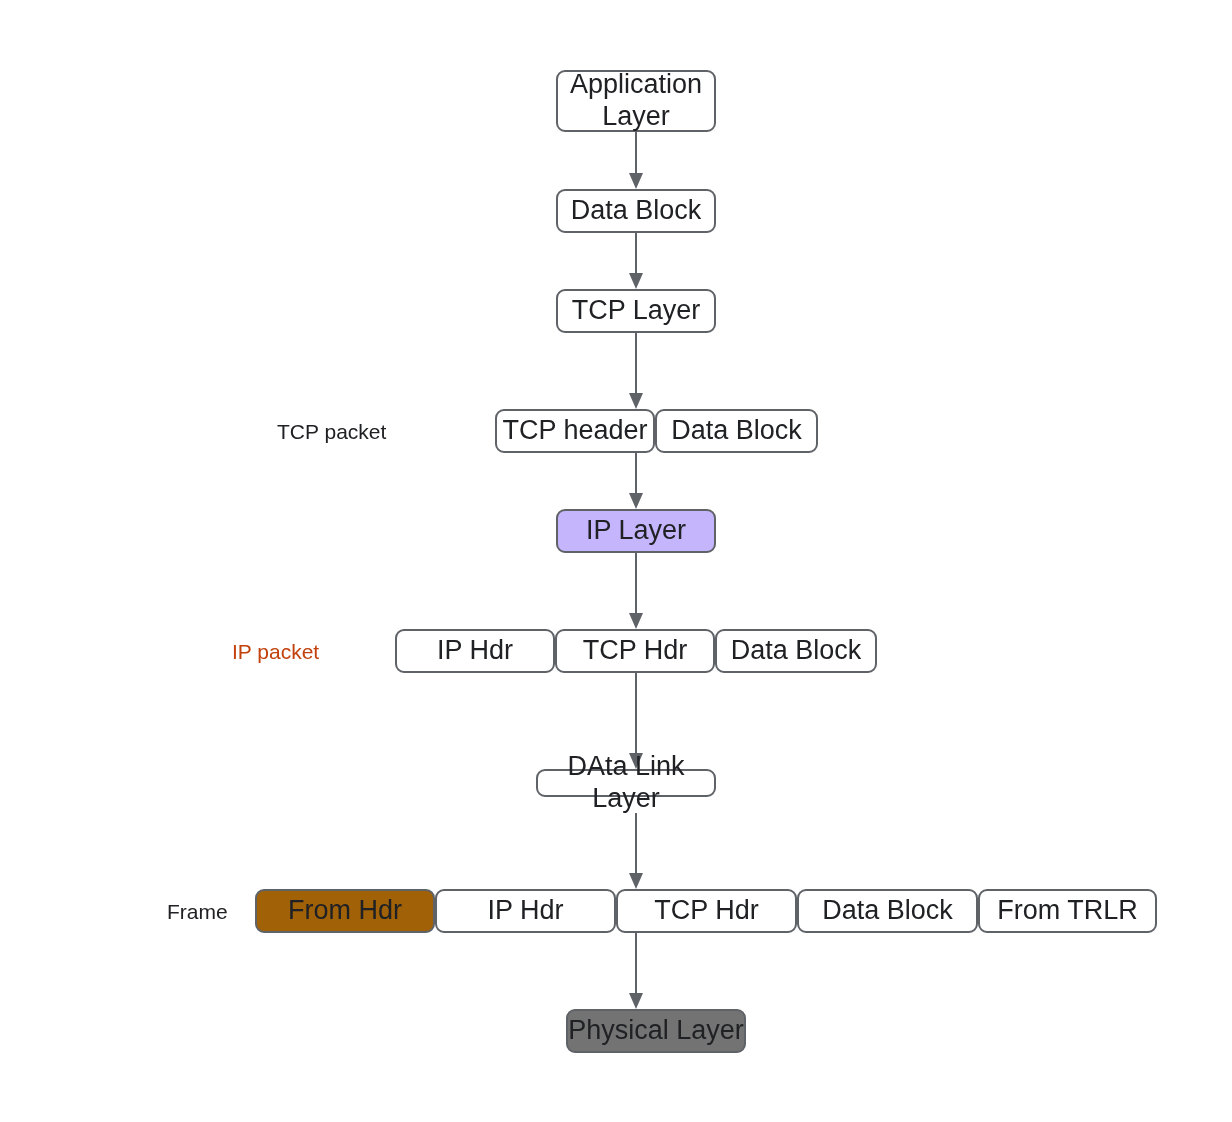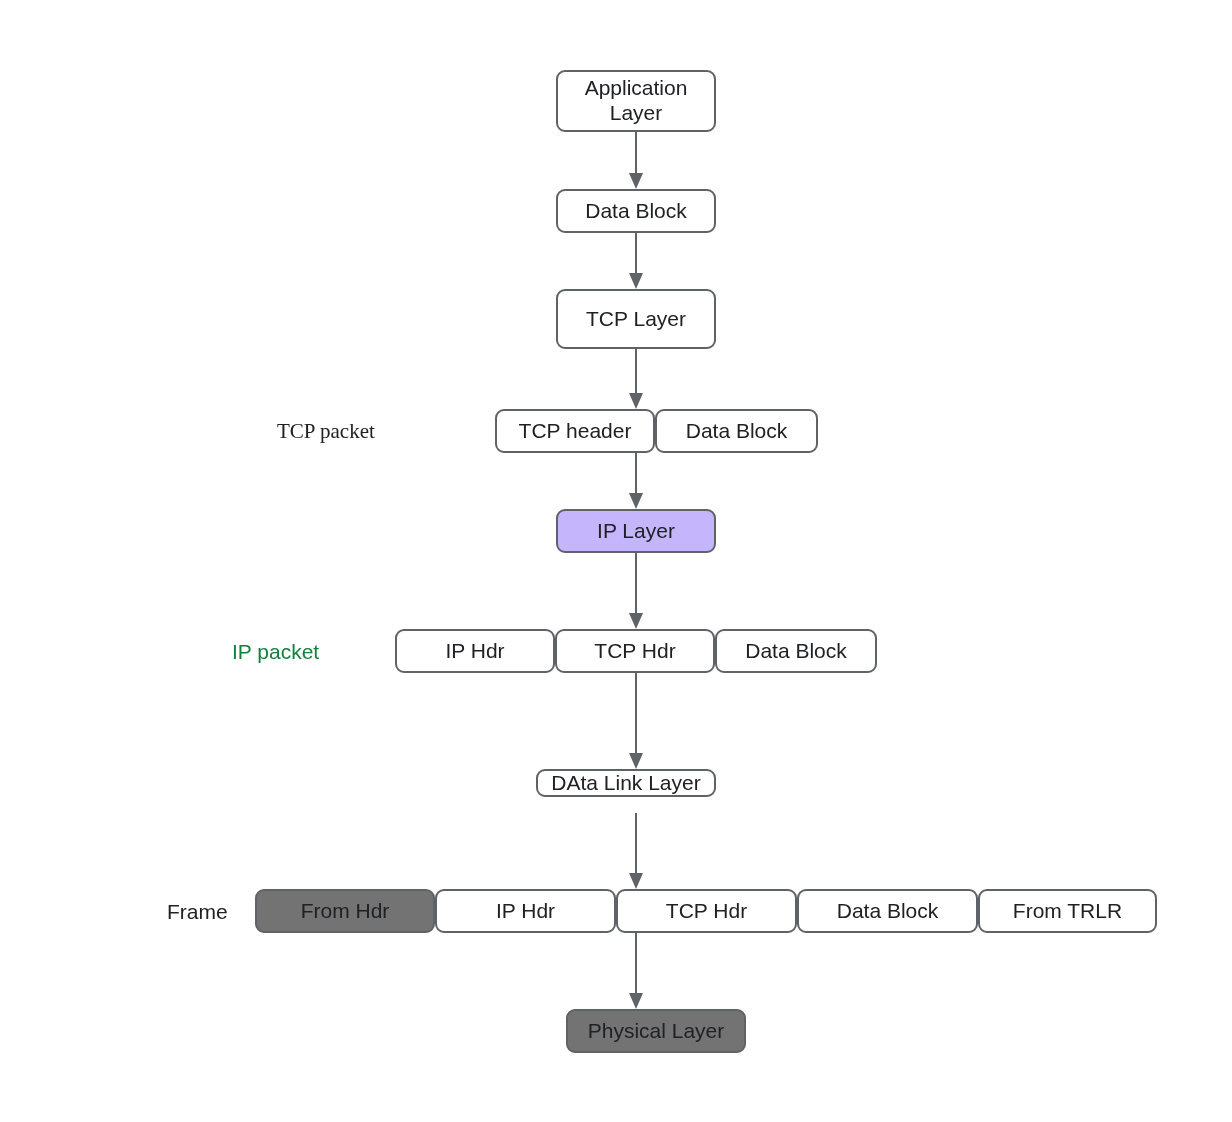--- a/index.html
+++ b/index.html
@@ -34,21 +34,21 @@
   }
 
   
   .node {
     position: absolute;
     box-sizing: border-box;
     background: #ffffff;
     border: 2px solid #5f6368;
     border-radius: 9px;
     color: #202124;
-    font-size: 21px;
+    font-size: 27px;
     line-height: 1.18;
     display: flex;
     align-items: center;
     justify-content: center;
     text-align: center;
     white-space: pre-line;
   }
 
   
   .packet-row {
@@ -112,39 +112,39 @@
       <g>
         <line x1="636" y1="933" x2="636" y2="995" stroke="#5f6368" stroke-width="2"></line>
         <polygon points="629,993 643,993 636,1009" fill="#5f6368"></polygon>
       </g>
     </svg>
 
   <div id="node-layer">
       <div class="node" style="left: 556px; top: 70px; width: 160px; height: 62px; border-color: rgb(95, 99, 104); background: rgb(255, 255, 255); color: rgb(32, 33, 36);">Application
 Layer</div>
       <div class="node" style="left: 556px; top: 189px; width: 160px; height: 44px; border-color: rgb(95, 99, 104); background: rgb(255, 255, 255); color: rgb(32, 33, 36);">Data Block</div>
-      <div class="node" style="left: 556px; top: 289px; width: 160px; height: 60px; border-color: rgb(95, 99, 104); background: rgb(255, 255, 255); color: rgb(32, 33, 36);">TCP Layer</div>
+      <div class="node" style="left: 556px; top: 289px; width: 160px; height: 44px; border-color: rgb(95, 99, 104); background: rgb(255, 255, 255); color: rgb(32, 33, 36);">TCP Layer</div>
       <div class="node" style="left: 556px; top: 509px; width: 160px; height: 44px; border-color: rgb(95, 99, 104); background: #c4b5fd; color: rgb(32, 33, 36);">IP Layer</div>
       <div class="node" style="left: 536px; top: 769px; width: 180px; height: 28px; border-color: rgb(95, 99, 104); background: rgb(255, 255, 255); color: rgb(32, 33, 36);">DAta Link Layer</div>
       <div class="node" style="left: 566px; top: 1009px; width: 180px; height: 44px; border-color: rgb(95, 99, 104); background: #737373; color: rgb(32, 33, 36);">Physical Layer</div>
     </div>
   <div id="row-layer">
       <div class="packet-row" style="left: 495px; top: 409px; height: 44px;">
         <div class="node" style="width: 160px; border-color: rgb(95, 99, 104); background: rgb(255, 255, 255); color: rgb(32, 33, 36);">TCP header</div>
         <div class="node" style="width: 163px; border-color: rgb(95, 99, 104); background: rgb(255, 255, 255); color: rgb(32, 33, 36);">Data Block</div>
       </div>
-      <div class="row-label" style="left: 277px; top: 409px; height: 44px; color: rgb(32, 33, 36); font-family: Liberation Serif, serif;">TCP packet</div>
+      <div class="row-label" style="left: 277px; top: 409px; height: 44px; color: rgb(32, 33, 36);">TCP packet</div>
       <div class="packet-row" style="left: 395px; top: 629px; height: 44px;">
         <div class="node" style="width: 160px; border-color: rgb(95, 99, 104); background: rgb(255, 255, 255); color: rgb(32, 33, 36);">IP Hdr</div>
         <div class="node" style="width: 160px; border-color: rgb(95, 99, 104); background: rgb(255, 255, 255); color: rgb(32, 33, 36);">TCP Hdr</div>
         <div class="node" style="width: 162px; border-color: rgb(95, 99, 104); background: rgb(255, 255, 255); color: rgb(32, 33, 36);">Data Block</div>
       </div>
-      <div class="row-label" style="left: 232px; top: 629px; height: 44px; color: #15803d;">IP packet</div>
+      <div class="row-label" style="left: 232px; top: 629px; height: 44px; color: #c2410c;">IP packet</div>
       <div class="packet-row" style="left: 255px; top: 889px; height: 44px;">
-        <div class="node" style="width: 180px; border-color: rgb(95, 99, 104); background: #737373; color: rgb(32, 33, 36);">From Hdr</div>
+        <div class="node" style="width: 180px; border-color: rgb(95, 99, 104); background: #a16207; color: rgb(32, 33, 36);">From Hdr</div>
         <div class="node" style="width: 181px; border-color: rgb(95, 99, 104); background: rgb(255, 255, 255); color: rgb(32, 33, 36);">IP Hdr</div>
         <div class="node" style="width: 181px; border-color: rgb(95, 99, 104); background: rgb(255, 255, 255); color: rgb(32, 33, 36);">TCP Hdr</div>
         <div class="node" style="width: 181px; border-color: rgb(95, 99, 104); background: rgb(255, 255, 255); color: rgb(32, 33, 36);">Data Block</div>
         <div class="node" style="width: 179px; border-color: rgb(95, 99, 104); background: rgb(255, 255, 255); color: rgb(32, 33, 36); text-align: center;">From TRLR</div>
       </div>
       <div class="row-label" style="left: 167px; top: 889px; height: 44px; color: rgb(32, 33, 36);">Frame</div>
     </div>
 
 </div>
 

